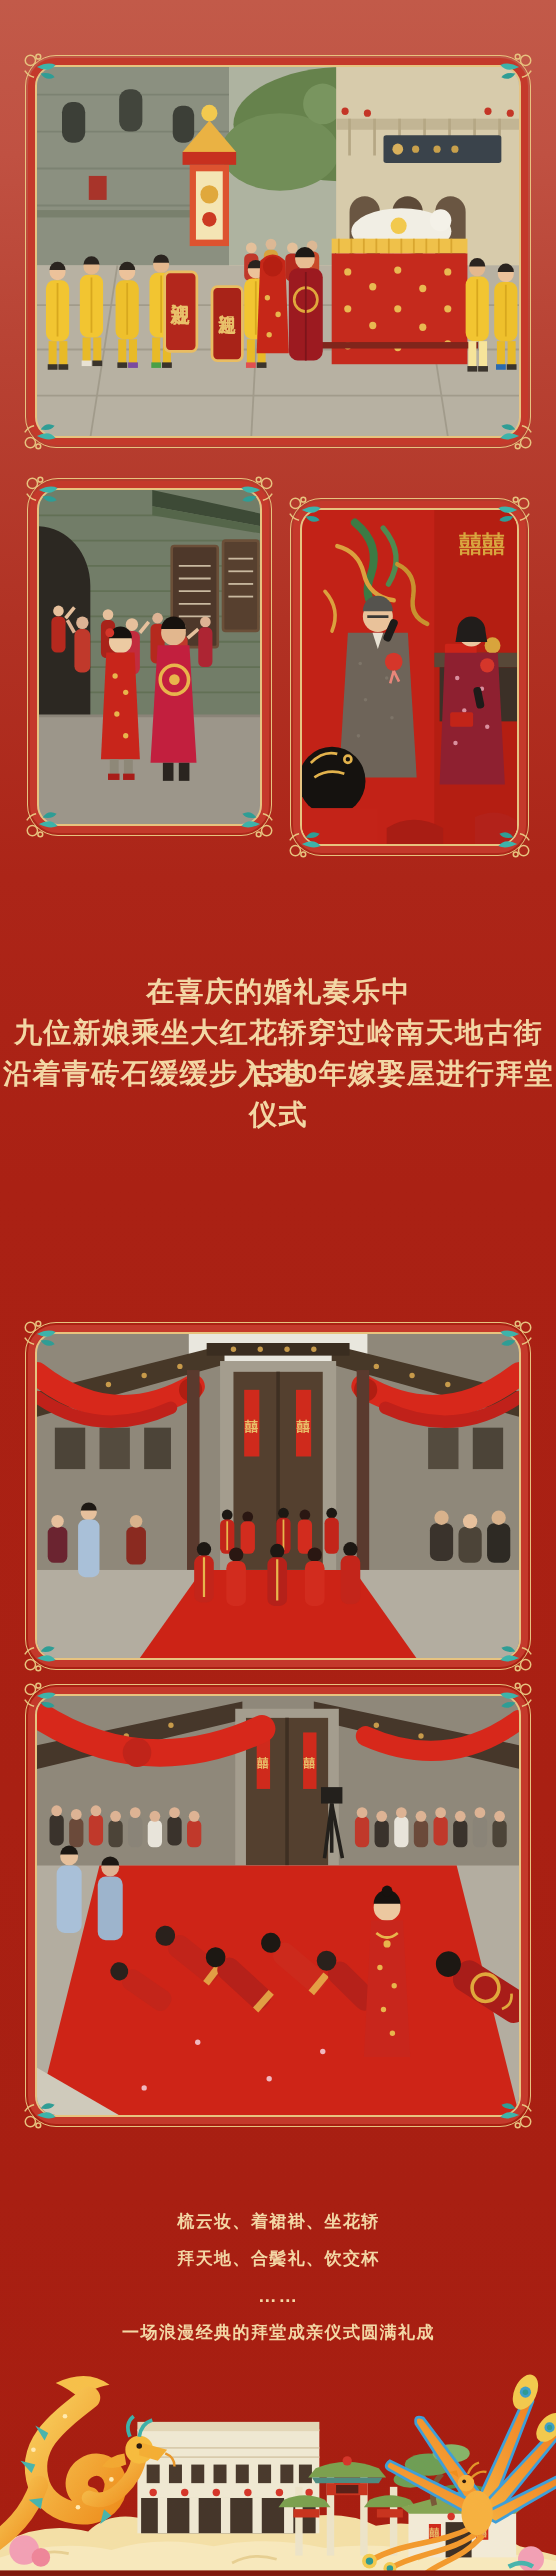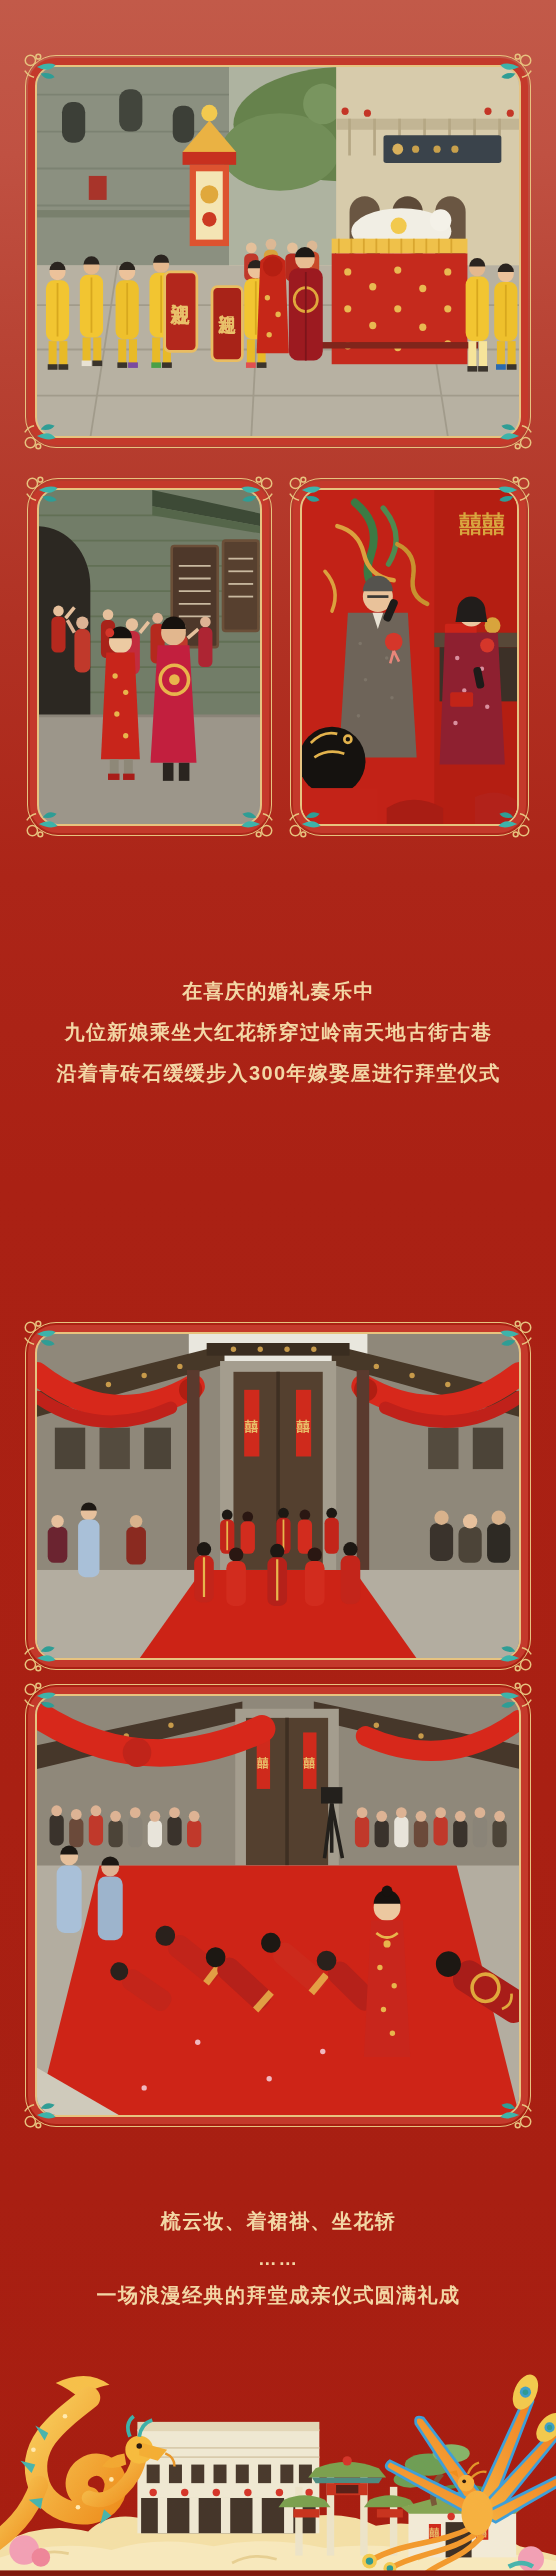--- a/index.html
+++ b/index.html
@@ -10,23 +10,23 @@
     outline:1.4px solid #e7c37f;outline-offset:2.8px;box-shadow:inset 0 0 0 1.9px #e7c37f;}
   .card-inner{position:absolute;inset:1.9px;border-radius:18.6px;overflow:hidden;}
   .scene{position:absolute;inset:0;width:100%;height:100%;display:block;}
   .orn{position:absolute;width:41px;height:41px;pointer-events:none;}
   .orn.tl{left:-13px;top:-13px}
   .orn.tr{right:-13px;top:-13px;transform:scaleX(-1)}
   .orn.bl{left:-13px;bottom:-13px;transform:scaleY(-1)}
   .orn.br{right:-13px;bottom:-13px;transform:scale(-1,-1)}
   .txtblock{position:absolute;left:0;width:557px;text-align:center;color:#f3d7a5;font-weight:700;}
   .intro{top:971px;}
-  .intro .tline{height:41px;line-height:41px;font-size:20px;letter-spacing:1.4px;}
+  .intro .tline{height:41px;line-height:41px;font-size:28px;letter-spacing:1.4px;}
   .outro{top:2203px;}
-  .outro .tline{height:37px;line-height:37px;font-size:20px;letter-spacing:1.4px;}
+  .outro .tline{height:37px;line-height:37px;font-size:17px;letter-spacing:1.4px;}
   .outro .dots{font-size:18.6px;letter-spacing:1.9px;}
   .footer-deco{position:absolute;left:0;top:2368px;width:557px;height:208px;}
 </style>
 </head>
 <body>
 
 <div class="page">
 
   <div class="card" style="left:28px;top:58px;width:486px;height:373px;">
     <div class="card-inner">
@@ -410,21 +410,21 @@
         <g fill="none" stroke="#e7c37f" stroke-width="1.6">
           <circle cx="9" cy="9" r="5.5"></circle>
           <circle cx="17.5" cy="5" r="2.6"></circle>
           <path d="M3 20q4 6 10 7"></path>
         </g>
         <path d="M16 16q12-6 20-2-7 9-20 2z" fill="#3db3aa"></path>
         <path d="M20 23q11-2 15 4-9 5-15-4z" fill="#2f9d95"></path>
       </svg>
   </div>
 
-  <div class="card" style="left:293px;top:481px;width:219px;height:338px;">
+  <div class="card" style="left:293px;top:501px;width:219px;height:338px;">
     <div class="card-inner">
       <svg class="scene" viewBox="0 0 244 370" preserveAspectRatio="none">
         <rect width="244" height="370" fill="#c22217"></rect>
         <rect x="150" y="0" width="94" height="370" fill="#b41e12"></rect>
         <g fill="none" stroke-linecap="round">
           <path d="M60 14 q30 24 18 58 q-12 30 16 46" stroke="#3c7a44" stroke-width="9"></path>
           <path d="M92 20 q26 30 6 62" stroke="#4f8a50" stroke-width="6"></path>
           <path d="M40 40 q24 6 30 30 q6 26 34 30" stroke="#dba13e" stroke-width="5"></path>
           <path d="M108 60 q22 10 18 36 q-4 22 16 30" stroke="#c8922f" stroke-width="5"></path>
           <path d="M26 90 q18 20 8 44" stroke="#dba13e" stroke-width="4"></path>
@@ -851,20 +851,21 @@
           <circle cx="17.5" cy="5" r="2.6"></circle>
           <path d="M3 20q4 6 10 7"></path>
         </g>
         <path d="M16 16q12-6 20-2-7 9-20 2z" fill="#3db3aa"></path>
         <path d="M20 23q11-2 15 4-9 5-15-4z" fill="#2f9d95"></path>
       </svg>
   </div>
 
   <div class="txtblock outro">
     <div class="tline">梳云妆、着裙褂、坐花轿</div>
+    <div class="tline">拜天地、合鬓礼、饮交杯</div>
     <div class="tline dots">……</div>
     <div class="tline">一场浪漫经典的拜堂成亲仪式圆满礼成</div>
   </div>
 
   <svg class="footer-deco" viewBox="0 0 600 224">
     <defs>
       <linearGradient id="gd" x1="0" y1="0" x2="1" y2="1">
         <stop offset="0" stop-color="#f8cf5e"></stop>
           <stop offset="1" stop-color="#ee8f1e"></stop>
       </linearGradient>

